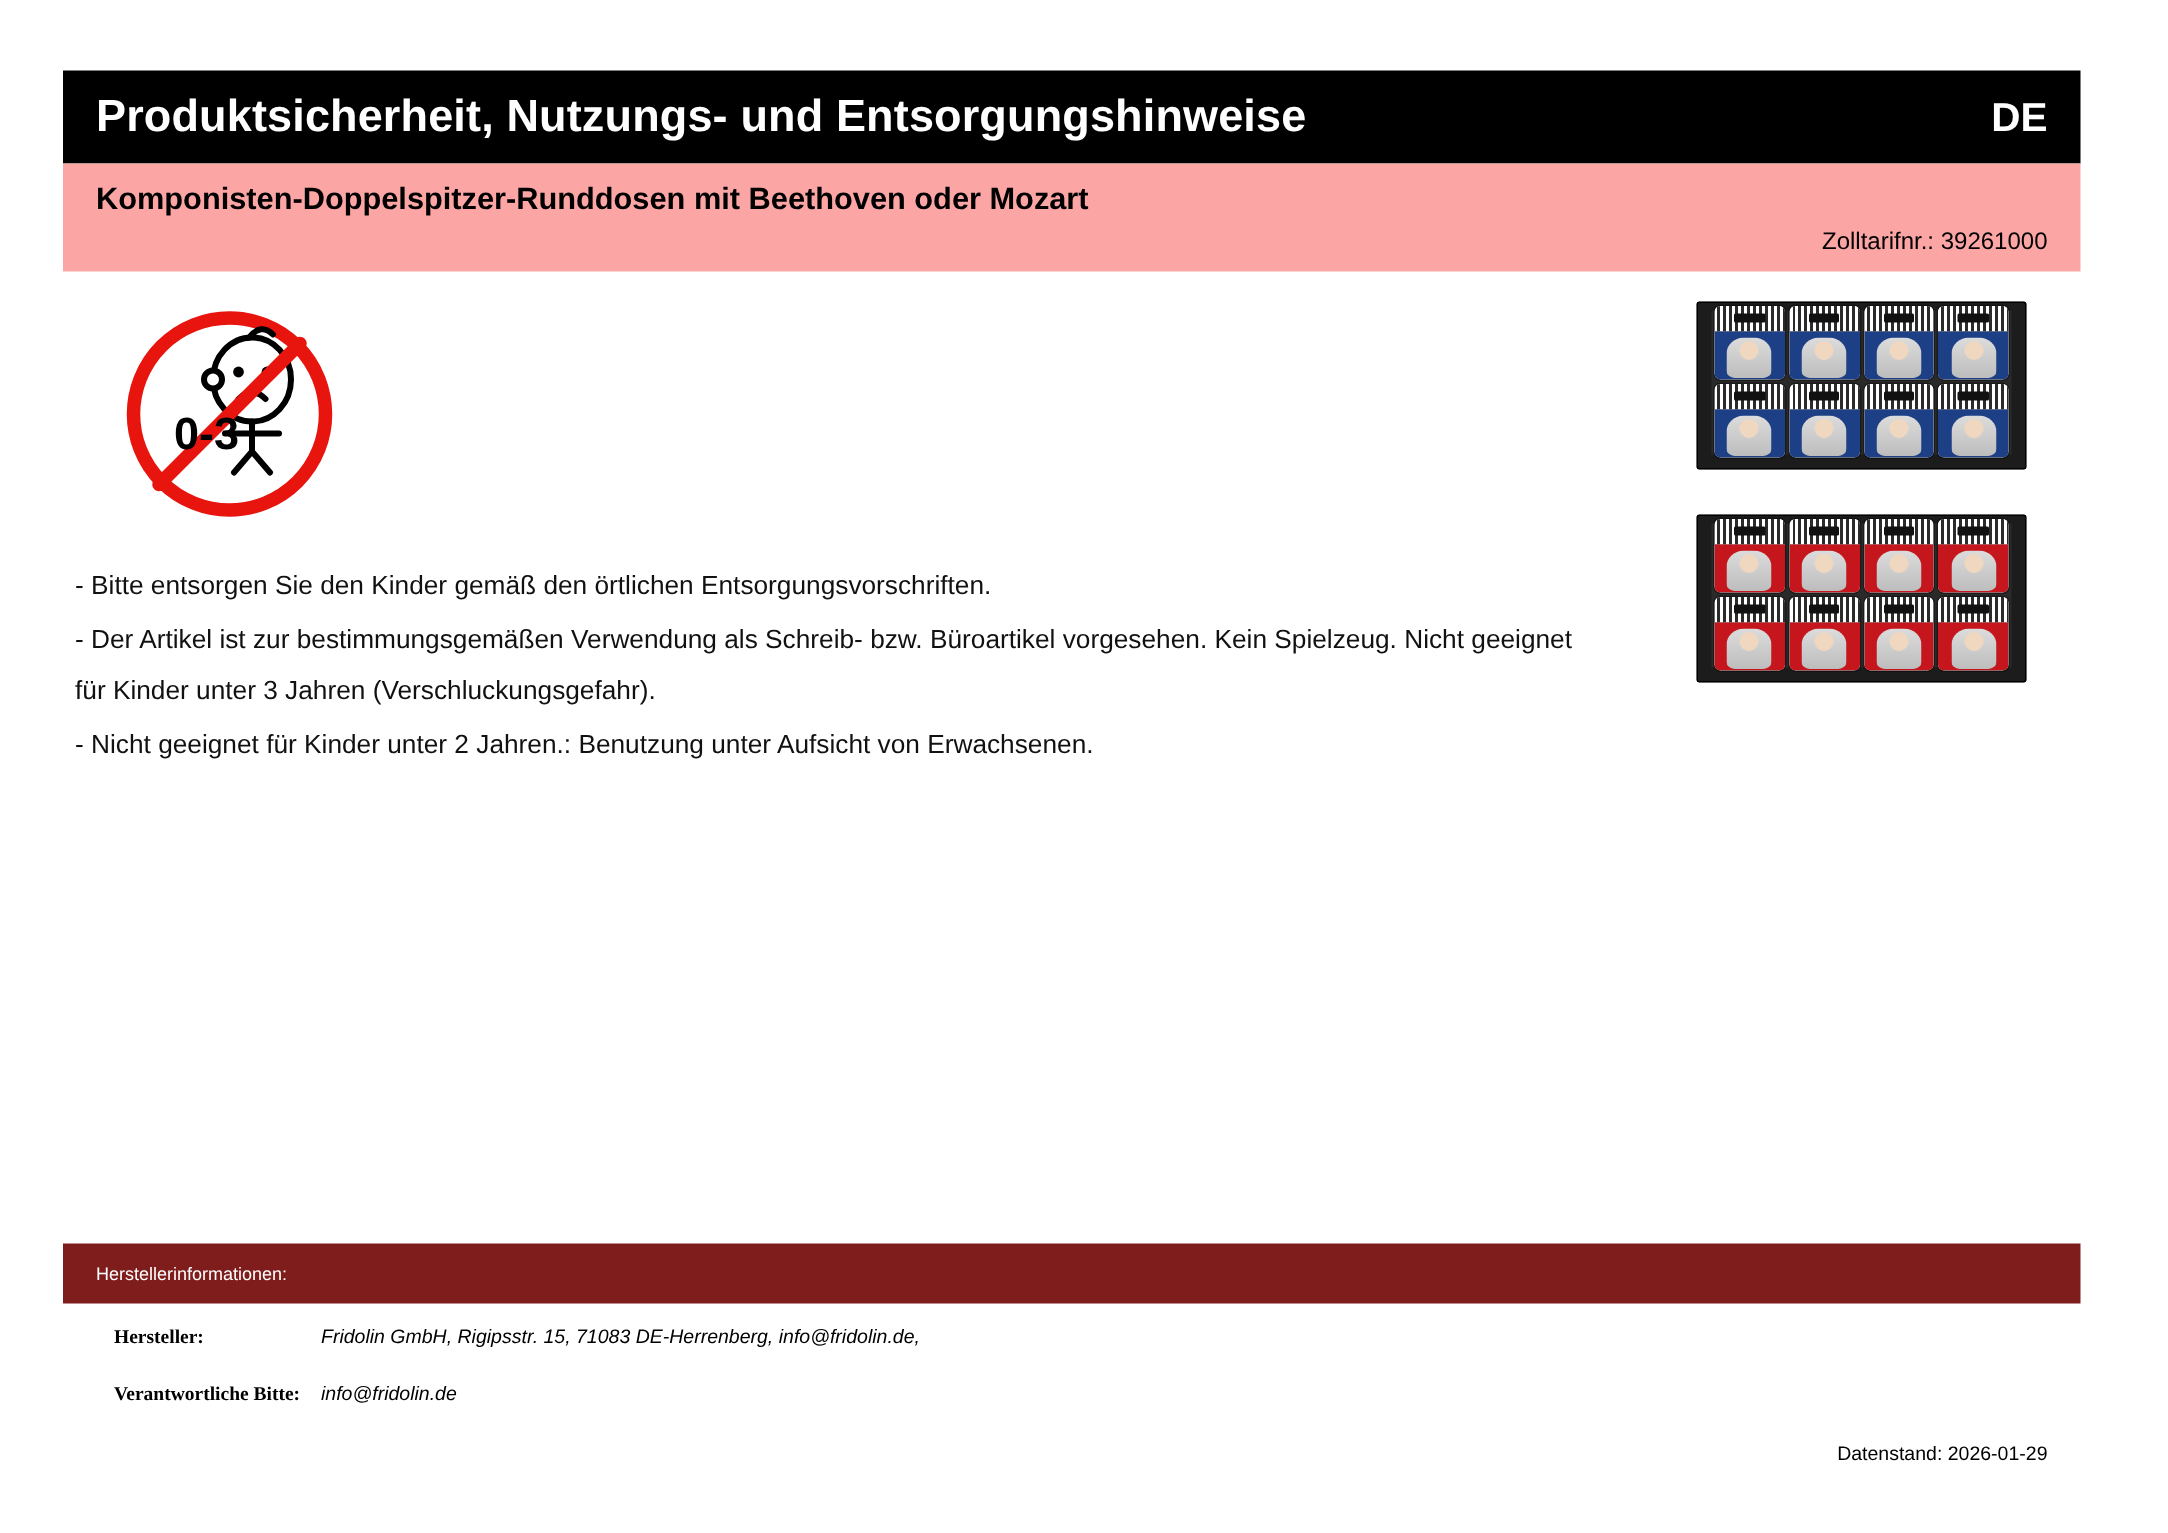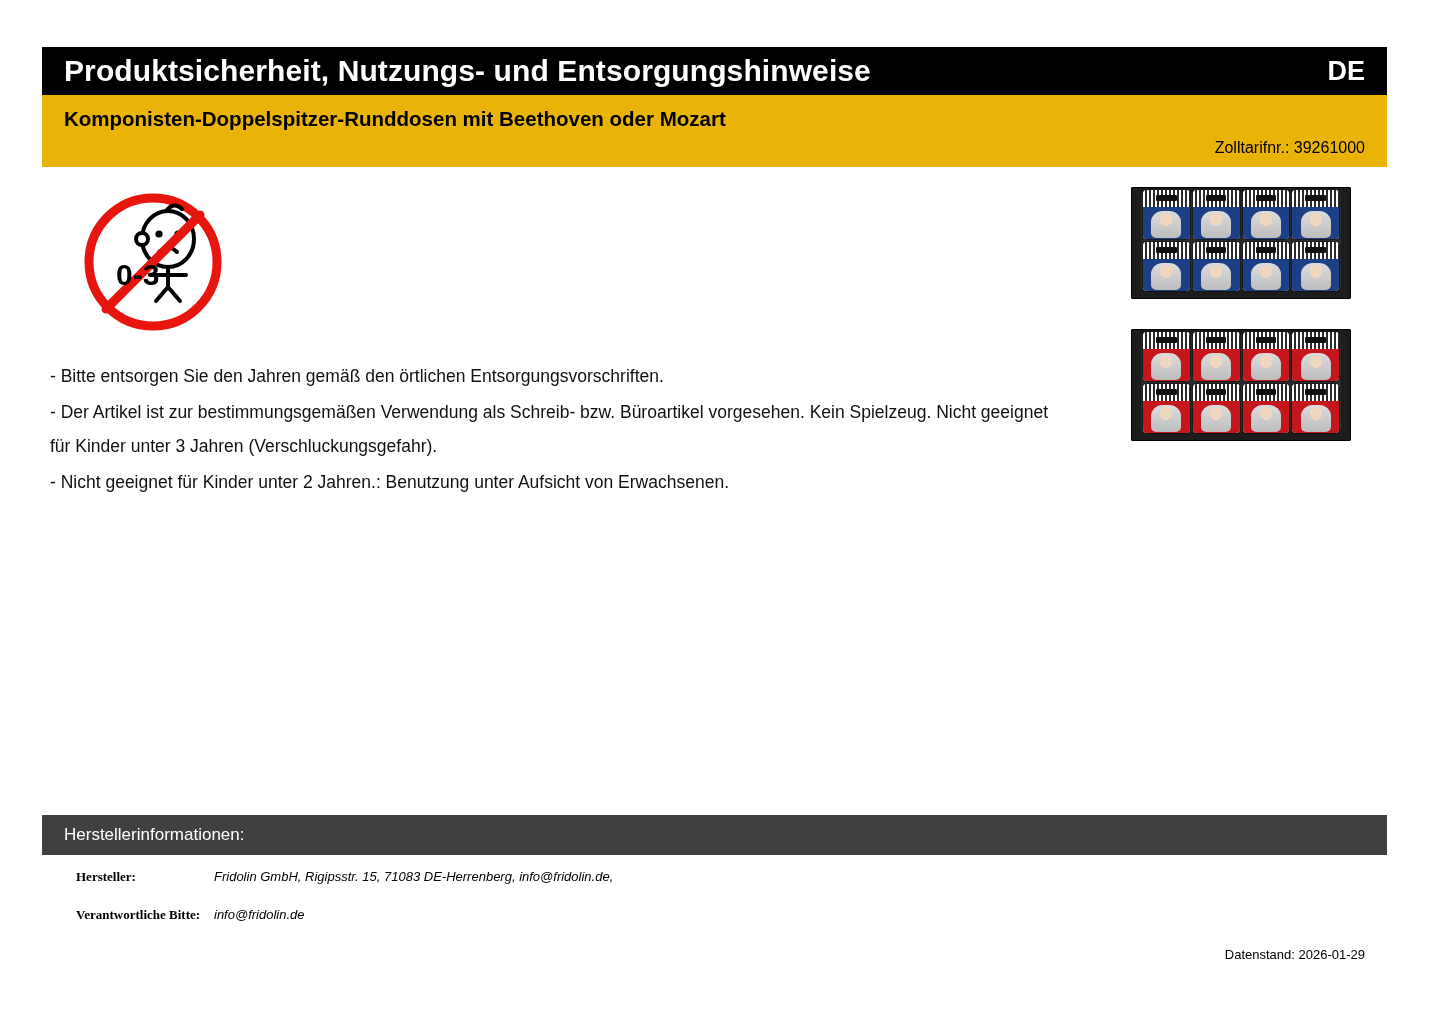--- a/index.html
+++ b/index.html
@@ -21,40 +21,40 @@
     left: 42px;
     top: 47px;
     width: 1345px;
     height: 910px;
   }
 
   
   .title-bar {
     background: #000000;
     color: #ffffff;
-    height: 48px;
+    height: 62px;
     display: flex;
     align-items: center;
     justify-content: space-between;
     padding: 0 22px 0 22px;
     box-sizing: border-box;
   }
   .title-bar .doc-title {
     font-size: 30px;
     font-weight: bold;
     letter-spacing: 0.1px;
     white-space: nowrap;
   }
   .title-bar .lang {
     font-size: 27px;
     font-weight: bold;
   }
 
   .subtitle-bar {
-    background: #eab308;
+    background: #fca5a5;
     min-height: 72px;
     padding: 9px 22px 8px 22px;
     box-sizing: border-box;
     position: relative;
   }
   .subtitle-bar .subtitle {
     font-size: 20.5px;
     font-weight: bold;
     line-height: 1.45;
     max-width: 900px;
@@ -175,27 +175,27 @@
     bottom: 4%;
     background: radial-gradient(circle at 50% 32%, #f0d7bf 0 26%, rgba(240,215,191,0) 27%),
                 linear-gradient(#dcdcdc, #bdbdbd);
     border-radius: 40% 40% 18% 18%;
   }
   .tin.beethoven .body { background: #1d3f86; }
   .tin.mozart .body { background: #c4161c; }
 
   
   .manu-bar {
-    background: #404040;
+    background: #7f1d1d;
     color: #ffffff;
     height: 40px;
     display: flex;
     align-items: center;
     padding-left: 22px;
-    font-size: 17px;
+    font-size: 12px;
     box-sizing: border-box;
   }
   .manu-body {
     padding: 14px 0 0 0;
     position: relative;
     height: 120px;
   }
   .manu-row {
     display: flex;
     align-items: baseline;
@@ -256,21 +256,21 @@
         <path d="M88 78 v20" stroke="#000000" stroke-width="4" stroke-linecap="round"></path>
         <path d="M70 86 h36" stroke="#000000" stroke-width="4" stroke-linecap="round"></path>
         <path d="M88 98 l-12 14 M88 98 l12 14" stroke="#000000" stroke-width="4" stroke-linecap="round"></path>
 
         <line x1="26" y1="120" x2="120" y2="26" stroke="#e8150f" stroke-width="9" stroke-linecap="round"></line>
         <text x="36" y="96" font-family="Liberation Sans, sans-serif" font-size="30" font-weight="bold" fill="#000000">0-3</text>
       </svg>
     </div>
 
     <div class="notes">
-      <p>- Bitte entsorgen Sie den Jahren gemäß den örtlichen Entsorgungsvorschriften.</p>
+      <p>- Bitte entsorgen Sie den Kinder gemäß den örtlichen Entsorgungsvorschriften.</p>
       <p>- Der Artikel ist zur bestimmungsgemäßen Verwendung als Schreib- bzw. Büroartikel vorgesehen.  Kein Spielzeug. Nicht geeignet für Kinder unter 3 Jahren (Verschluckungsgefahr).</p>
       <p>- Nicht geeignet für Kinder unter 2 Jahren.: Benutzung unter Aufsicht von Erwachsenen.</p>
     </div>
 
     <div class="photos">
 
       <div class="photo-box">
         <div class="tray">
           <div class="tray-inner"></div>
           <div class="tins">

